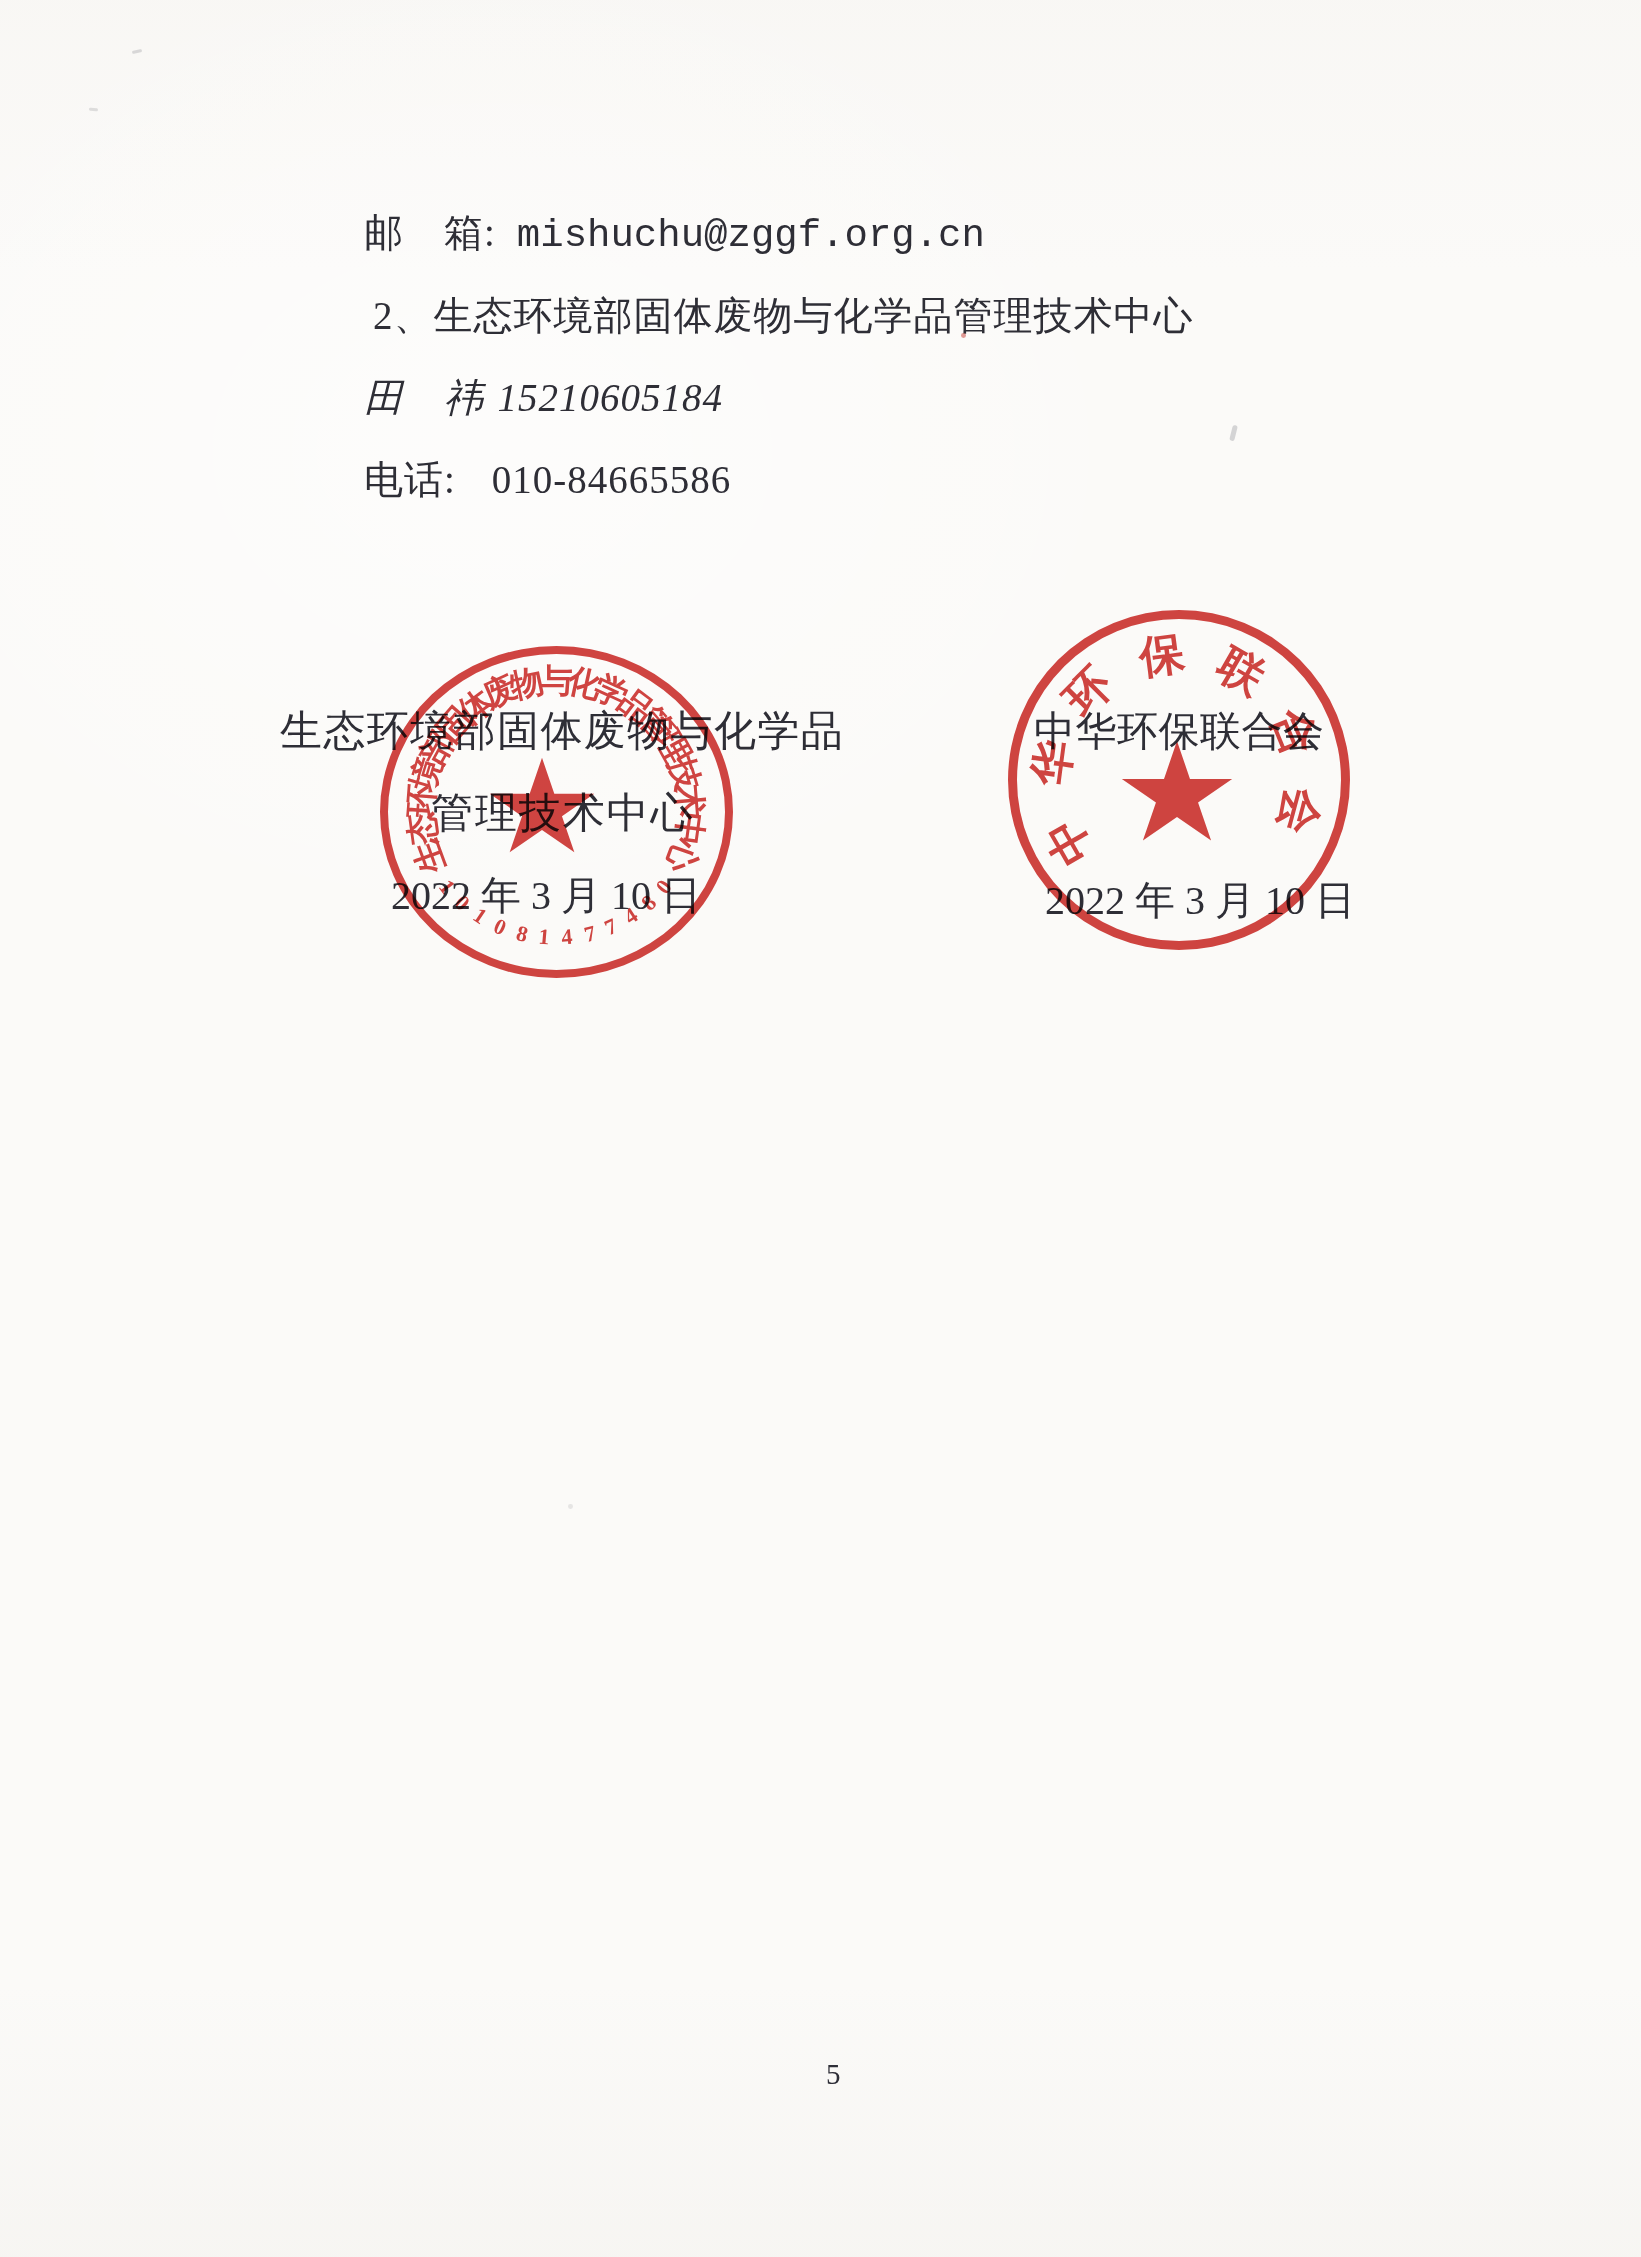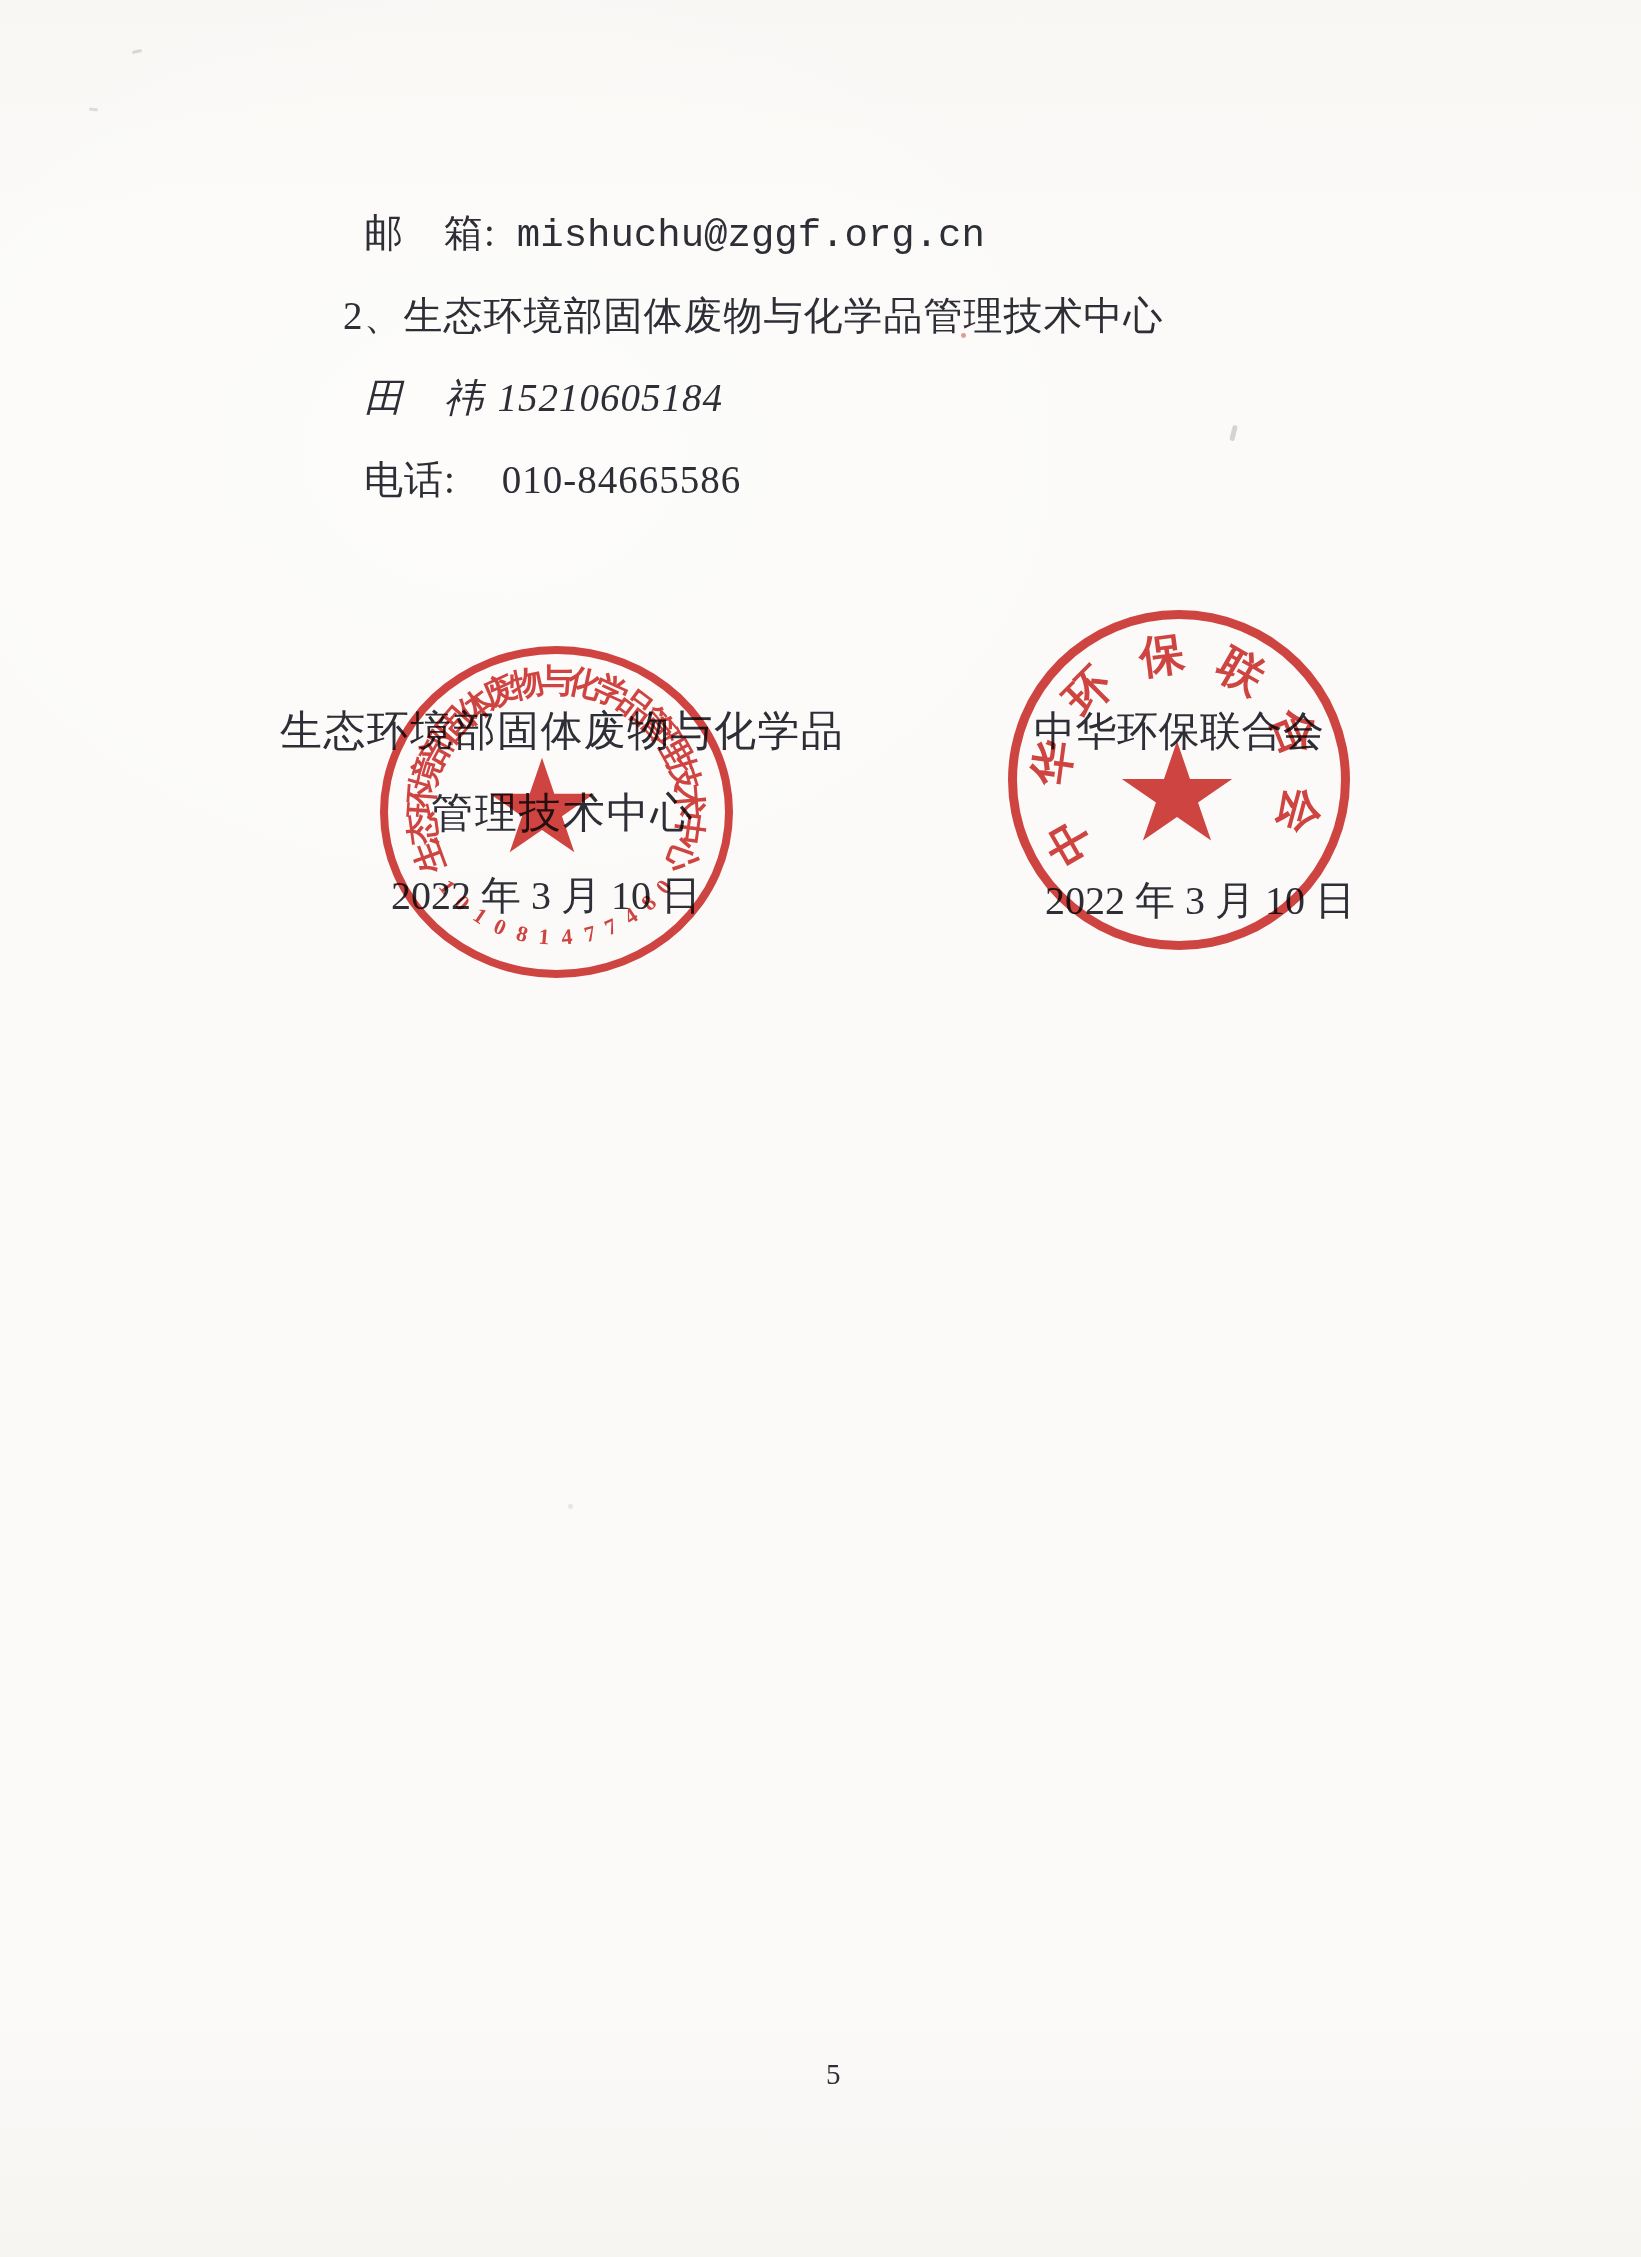--- a/index.html
+++ b/index.html
@@ -43,30 +43,30 @@
 </style>
 </head>
 <body>
 
 <div class="paper-tint"></div>
 
 <div class="txt cjk" style="left:364px;top:210px;font-size:39px;">
   <span>邮　箱:</span><span class="mono" style="margin-left:21px;letter-spacing:0;margin-top:32px;">mishuchu@zggf.org.cn</span>
 </div>
 
-<div class="txt cjk" style="left:343px;top:293px;font-size:39px;">
+<div class="txt cjk" style="left:373px;top:293px;font-size:39px;">
   <span>2、生态环境部固体废物与化学品管理技术中心</span>
 </div>
 
 <div class="txt cjk" style="left:364px;top:375px;font-size:39px;font-style:italic;">
   <span>田　祎</span><span class="num" style="margin-left:13.5px;letter-spacing:1px;">15210605184</span>
 </div>
 
 <div class="txt cjk" style="left:364px;top:457px;font-size:39px;">
-  <span>电话:</span><span class="num" style="margin-left:46px;letter-spacing:1px;">010-84665586</span>
+  <span>电话:</span><span class="num" style="margin-left:36px;letter-spacing:1px;">010-84665586</span>
 </div>
 
 <div class="txt" style="left:280px;top:706px;font-size:42px;letter-spacing:1.4px;text-align:right;">生态环境部固体废物与化学品</div>
 <div class="txt" style="left:431px;top:788px;font-size:42px;letter-spacing:1.9px;">管理技术中心</div>
 <div class="txt num" style="left:391px;top:872px;font-size:40px;">2022 年 3 月 10 日</div>
 
 <div class="txt" style="left:1034px;top:707px;font-size:41px;letter-spacing:0.5px;">中华环保联合会</div>
 <div class="txt num" style="left:1045px;top:877px;font-size:40px;">2022 年 3 月 10 日</div>
 
 <div class="stamp" style="left: 380px; top: 646px; width: 353px; height: 332px; color: rgb(204, 43, 40);">

